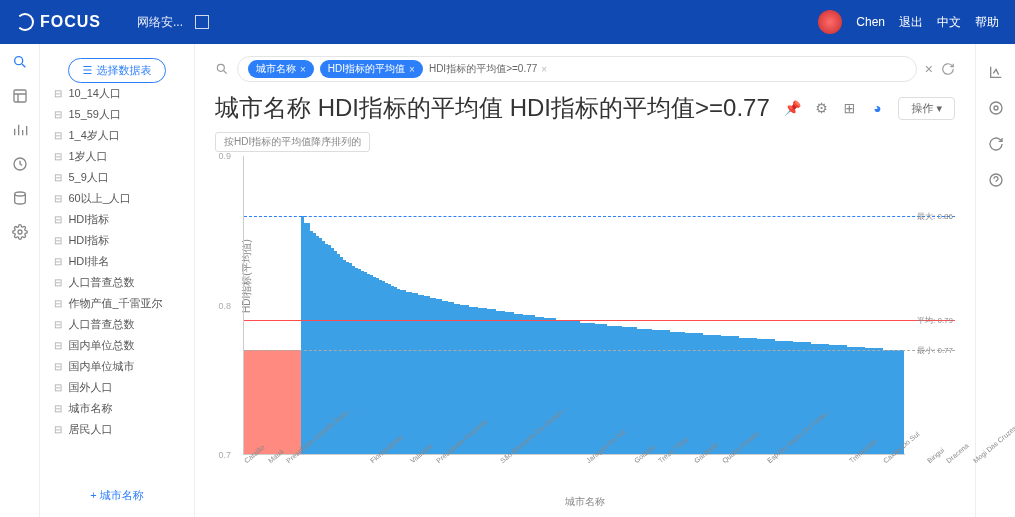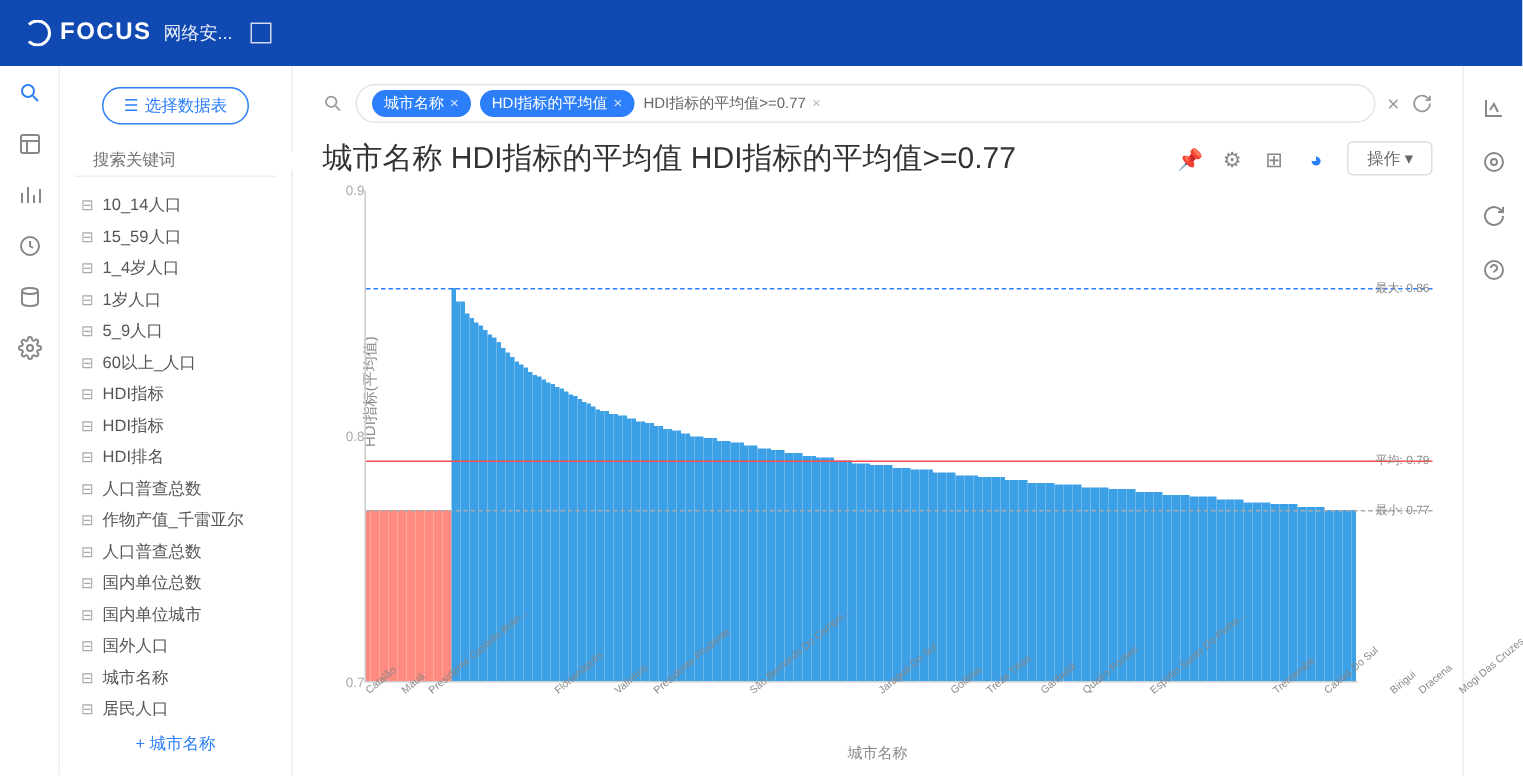--- a/index.html
+++ b/index.html
@@ -1,21 +1,21 @@
 <!DOCTYPE html>
 <html><head>
 <meta charset="utf-8">
 <style>
 * { margin: 0; padding: 0; box-sizing: border-box; }
 body { font-family: -apple-system, "Microsoft YaHei", sans-serif; font-size: 12px; color: #333; background: #fff; overflow: hidden; }
 .app { width: 1015px; height: 517px; display: flex; flex-direction: column; }
 .header { height: 44px; background: #1149b3; display: flex; align-items: center; padding: 0 16px; color: #fff; }
 .logo { display: flex; align-items: center; font-size: 16px; font-weight: 600; letter-spacing: 1px; }
 .logo-icon { width: 18px; height: 18px; margin-right: 6px; border: 2px solid #fff; border-radius: 50%; border-left-color: transparent; }
-.hdr-proj { margin-left: 8px; font-size: 12px; opacity: 0.9; }
+.hdr-proj { margin-left: 36px; font-size: 12px; opacity: 0.9; }
 .hdr-edit { margin-left: 12px; width: 14px; height: 14px; border: 1px solid #fff; opacity: 0.8; cursor: pointer; }
 .hdr-sp { flex: 1; }
 .hdr-right { display: flex; align-items: center; gap: 14px; font-size: 12px; }
 .avatar { width: 24px; height: 24px; border-radius: 50%; background: radial-gradient(circle, #ff6b6b, #c92a2a); }
 .hdr-link { color: #fff; cursor: pointer; }
 .body { flex: 1; display: flex; min-height: 0; }
 .rail { width: 40px; background: #fff; border-right: 1px solid #eee; display: flex; flex-direction: column; align-items: center; padding-top: 10px; gap: 18px; }
 .rail-ic { width: 16px; height: 16px; color: #888; cursor: pointer; }
 .rail-ic.a { color: #2d7ff9; }
 .sidebar { width: 155px; border-right: 1px solid #eee; display: flex; flex-direction: column; padding: 14px 10px; }
@@ -29,30 +29,30 @@
 .main { flex: 1; display: flex; min-width: 0; }
 .content { flex: 1; padding: 12px 20px; display: flex; flex-direction: column; min-width: 0; }
 .qbar { display: flex; align-items: center; gap: 8px; margin-bottom: 10px; }
 .q-ic { color: #999; cursor: pointer; }
 .pills { flex: 1; display: flex; align-items: center; gap: 6px; border: 1px solid #e5e5e5; border-radius: 16px; padding: 3px 10px; }
 .pill { background: #2d7ff9; color: #fff; font-size: 10px; padding: 2px 8px; border-radius: 10px; display: flex; align-items: center; gap: 4px; }
 .pill-x { cursor: pointer; opacity: 0.8; }
 .pill-txt { font-size: 10px; color: #666; display: flex; align-items: center; gap: 4px; }
 .q-act { color: #999; cursor: pointer; font-size: 14px; }
 .titlebar { display: flex; align-items: center; margin-bottom: 8px; }
-.title { font-size: 20px; font-weight: 500; color: #333; }
+.title { font-size: 24px; font-weight: 500; color: #333; }
 .title-sp { flex: 1; }
 .tb-ic { width: 22px; height: 22px; display: flex; align-items: center; justify-content: center; color: #888; cursor: pointer; margin-left: 6px; font-size: 14px; }
 .tb-ic.a { color: #2d7ff9; }
 .op-btn { border: 1px solid #ddd; border-radius: 4px; padding: 3px 12px; font-size: 11px; color: #666; cursor: pointer; margin-left: 10px; }
 .sort-pill { border: 1px solid #ddd; border-radius: 3px; font-size: 10px; color: #888; padding: 2px 8px; align-self: flex-start; margin-bottom: 4px; }
 .chart { flex: 1; position: relative; min-height: 0; }
 .yaxis { position: absolute; left: 0; top: 0; bottom: 50px; width: 28px; }
 .ylab { position: absolute; left: -5px; top: 50%; transform: rotate(-90deg) translateX(50%); transform-origin: center; font-size: 10px; color: #888; white-space: nowrap; }
-.ytick { position: absolute; right: 0; font-size: 9px; color: #aaa; transform: translateY(-50%); }
+.ytick { position: absolute; right: 12px; font-size: 9px; color: #aaa; transform: translateY(-50%); }
 .plot { position: absolute; left: 28px; right: 50px; top: 0; bottom: 50px; border-left: 1px solid #ccc; border-bottom: 1px solid #ccc; }
 .bars { position: absolute; inset: 0; display: flex; align-items: flex-end; }
 .bar { flex: 1; margin: 0 0.3px; }
 .ref-line { position: absolute; left: 0; right: -50px; border-top-width: 1px; border-top-style: dashed; }
 .ref-lbl { position: absolute; right: -48px; font-size: 8px; color: #888; transform: translateY(-50%); white-space: nowrap; }
 .xlabs { position: absolute; left: 28px; right: 50px; bottom: 12px; height: 38px; display: flex; }
 .xlab { flex: 1; font-size: 7px; color: #888; transform: rotate(-40deg); transform-origin: top left; white-space: nowrap; position: relative; top: 4px; }
 .xtitle { position: absolute; bottom: -4px; left: 50%; transform: translateX(-50%); font-size: 10px; color: #888; }
 .rrail { width: 40px; border-left: 1px solid #eee; display: flex; flex-direction: column; align-items: center; padding-top: 20px; gap: 20px; }
 svg { display: block; }
@@ -62,20 +62,27 @@
 
 <div class="app">
   <div class="header">
     <div class="logo">
       <span class="logo-icon"></span>
       <span>FOCUS</span>
     </div>
     <span class="hdr-proj">网络安...</span>
     <span class="hdr-edit"></span>
     <span class="hdr-sp"></span>
+    <div class="hdr-right">
+      <span class="avatar"></span>
+      <span class="hdr-link">Chen</span>
+      <span class="hdr-link">退出</span>
+      <span class="hdr-link">中文</span>
+      <span class="hdr-link">帮助</span>
+    </div>
   </div>
 
   <div class="body">
     <div class="rail">
       <svg class="rail-ic a" viewBox="0 0 24 24" fill="none" stroke="currentColor" stroke-width="2">
           <circle cx="10" cy="10" r="6"></circle>
           <path d="m20 20-5-5"></path>
         </svg>
       <svg class="rail-ic" viewBox="0 0 24 24" fill="none" stroke="currentColor" stroke-width="2">
           <rect x="3" y="3" width="18" height="18" rx="2"></rect>
@@ -96,27 +103,20 @@
           <circle cx="12" cy="12" r="3"></circle>
           <path d="M19.4 15a1.65 1.65 0 0 0 .33 1.82l.06.06a2 2 0 1 1-2.83 2.83l-.06-.06a1.65 1.65 0 0 0-1.82-.33 1.65 1.65 0 0 0-1 1.51V21a2 2 0 0 1-4 0v-.09a1.65 1.65 0 0 0-1-1.51 1.65 1.65 0 0 0-1.82.33l-.06.06a2 2 0 1 1-2.83-2.83l.06-.06a1.65 1.65 0 0 0 .33-1.82 1.65 1.65 0 0 0-1.51-1H3a2 2 0 0 1 0-4h.09a1.65 1.65 0 0 0 1.51-1 1.65 1.65 0 0 0-.33-1.82l-.06-.06a2 2 0 1 1 2.83-2.83l.06.06a1.65 1.65 0 0 0 1.82.33h0a1.65 1.65 0 0 0 1-1.51V3a2 2 0 0 1 4 0v.09a1.65 1.65 0 0 0 1 1.51 1.65 1.65 0 0 0 1.82-.33l.06-.06a2 2 0 1 1 2.83 2.83l-.06.06a1.65 1.65 0 0 0-.33 1.82v0a1.65 1.65 0 0 0 1.51 1H21a2 2 0 0 1 0 4h-.09a1.65 1.65 0 0 0-1.51 1z"></path>
         </svg>
     </div>
 
     <div class="sidebar">
       <button class="sel-btn">
         <span>☰</span>
           <span>选择数据表</span>
       </button>
-      <div class="search">
-        <svg width="12" height="12" viewBox="0 0 24 24" fill="none" stroke="#999" stroke-width="2">
-            <circle cx="10" cy="10" r="6"></circle>
-            <path d="m20 20-5-5"></path>
-          </svg>
-        <input placeholder="搜索关键词" style="">
-      </div>
       <div class="flds" id="flds">
           <div class="fld">
             <span class="fld-ic">⊟</span>
             <span>10_14人口</span>
           </div>
           <div class="fld">
             <span class="fld-ic">⊟</span>
             <span>15_59人口</span>
           </div>
           <div class="fld">
@@ -214,20 +214,21 @@
         <div class="titlebar">
           <span class="title">城市名称 HDI指标的平均值 HDI指标的平均值&gt;=0.77</span>
           <span class="title-sp"></span>
           <span class="tb-ic">📌</span>
           <span class="tb-ic">⚙</span>
           <span class="tb-ic">⊞</span>
           <span class="tb-ic a">◕</span>
           <span class="op-btn"><span>操作</span> ▾</span>
         </div>
 
+        <span class="sort-pill">按HDI指标的平均值降序排列的</span>
 
         <div class="chart">
           <div class="yaxis">
             <span class="ylab">HDI指标(平均值)</span>
             <span class="ytick" style="top:0%">0.9</span>
             <span class="ytick" style="top:50%">0.8</span>
             <span class="ytick" style="top:100%">0.7</span>
           </div>
           <div class="plot" id="plot">
             <div class="bars" id="bars">

